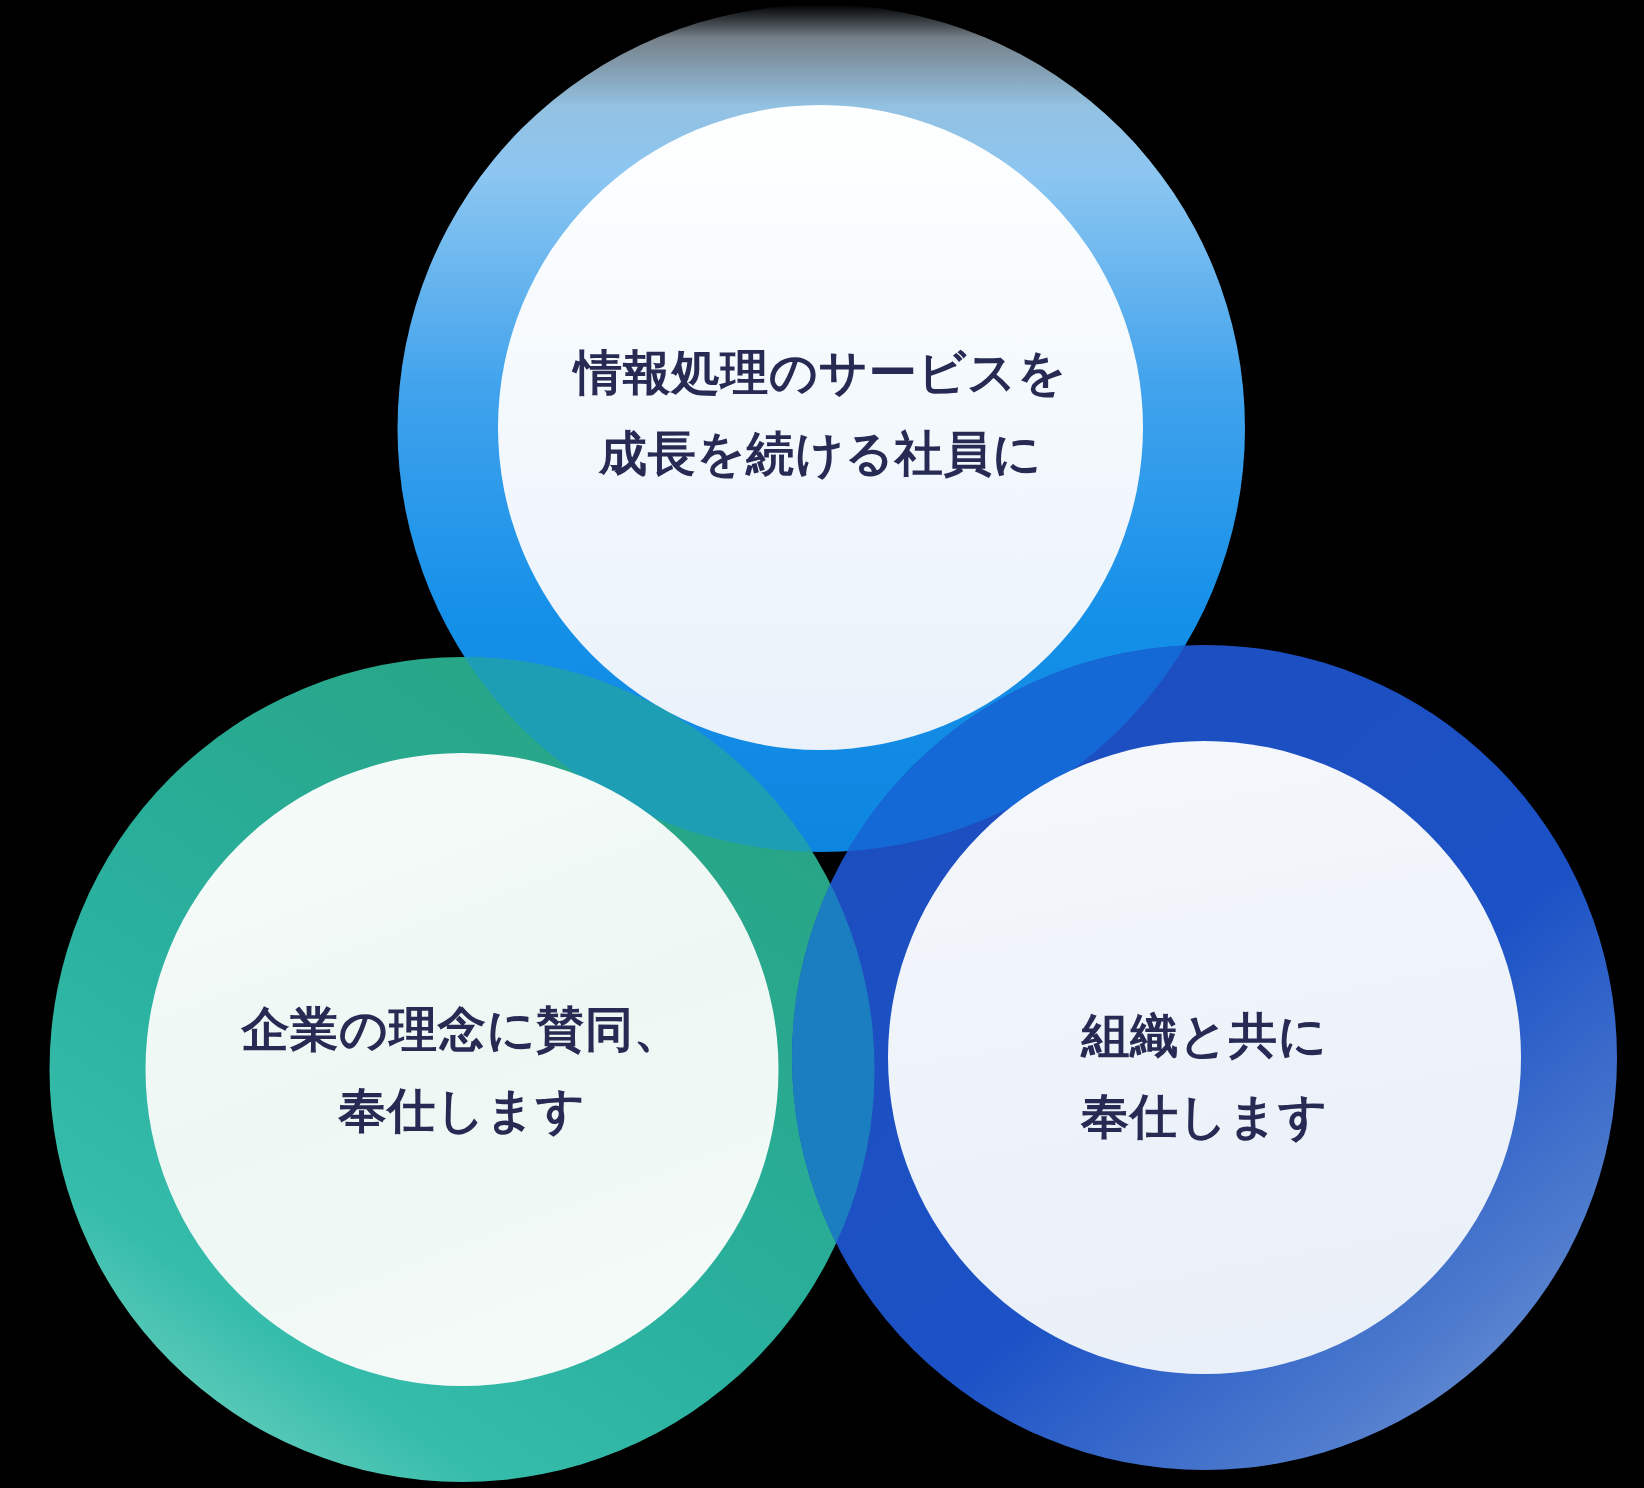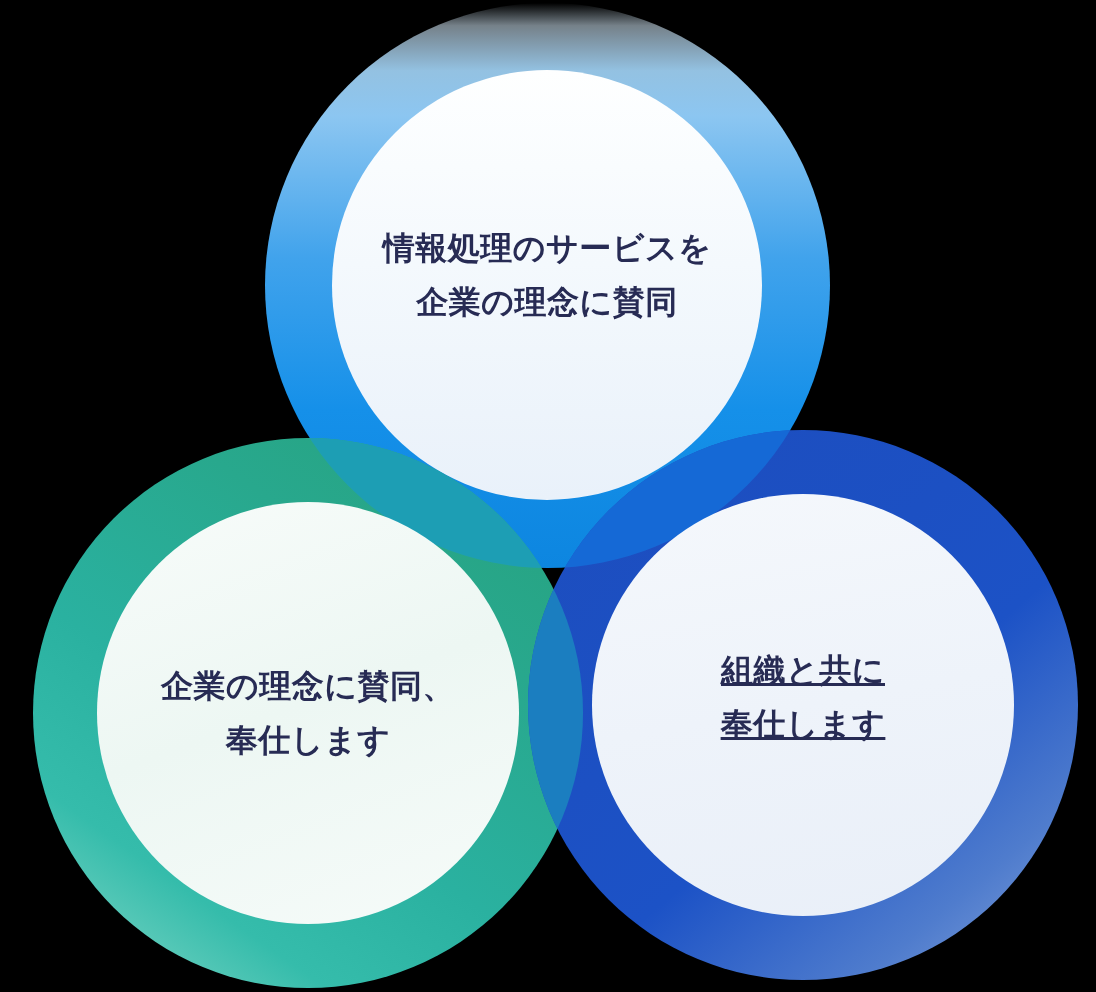--- a/index.html
+++ b/index.html
@@ -101,42 +101,42 @@
     text-align: center;
     color: #272b54;
     font-weight: 800;
     font-size: 32px;
     line-height: 54px;
     letter-spacing: 0.5px;
     white-space: nowrap;
   }
   #text-top  { left: 332px; top: 60px;  width: 430px; height: 430px; }
   #text-teal { left: 97px;  top: 502px; width: 422px; height: 422px; }
-  #text-navy { left: 592px; top: 486px; width: 422px; height: 422px; text-decoration: underline; }
+  #text-navy { left: 592px; top: 506px; width: 422px; height: 422px; }
 </style>
 </head>
 <body>
 
 <div class="canvas">
 
   <div class="disc" id="ring-top"></div>
   <div class="disc" id="inner-top"></div>
 
   <div class="disc" id="ring-teal"></div>
   <div class="patch" id="patch-top-teal"></div>
   <div class="disc" id="inner-teal"></div>
 
   <div class="disc" id="ring-navy"></div>
   <div class="patch" id="patch-top-navy"></div>
   <div class="patch" id="patch-teal-navy"></div>
   <div class="disc" id="inner-navy"></div>
 
   <div class="bubble-text" id="text-top">
     <div>情報処理のサービスを</div>
-    <div>企業の理念に賛同</div>
+    <div>成長を続ける社員に</div>
   </div>
 
   <div class="bubble-text" id="text-teal">
     <div>企業の理念に賛同、</div>
     <div>奉仕します</div>
   </div>
 
   <div class="bubble-text" id="text-navy">
     <div>組織と共に</div>
     <div>奉仕します</div>

